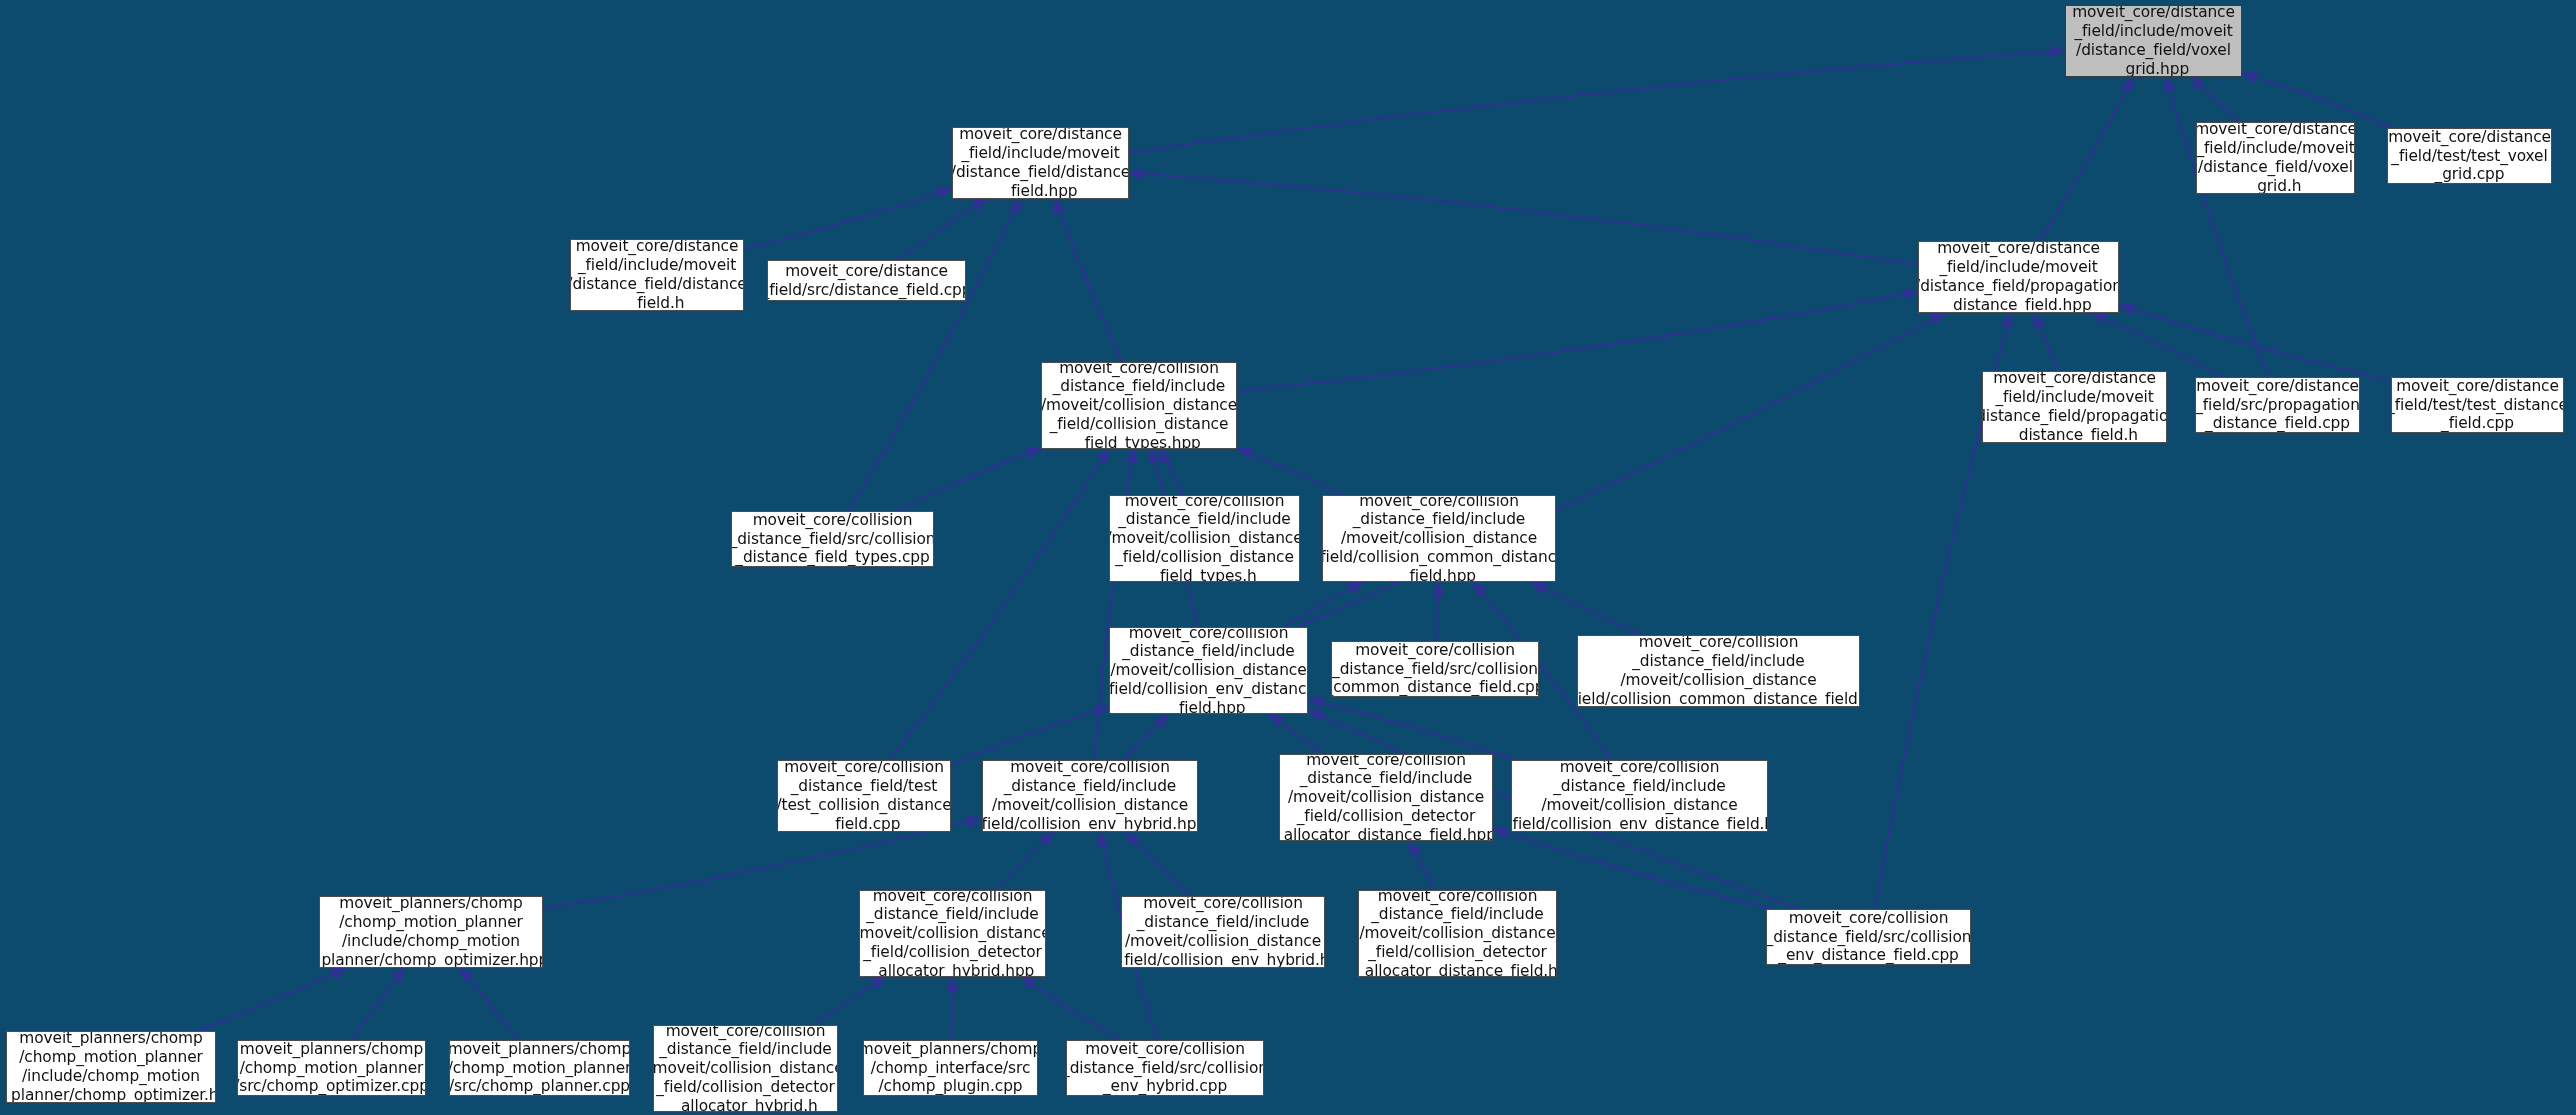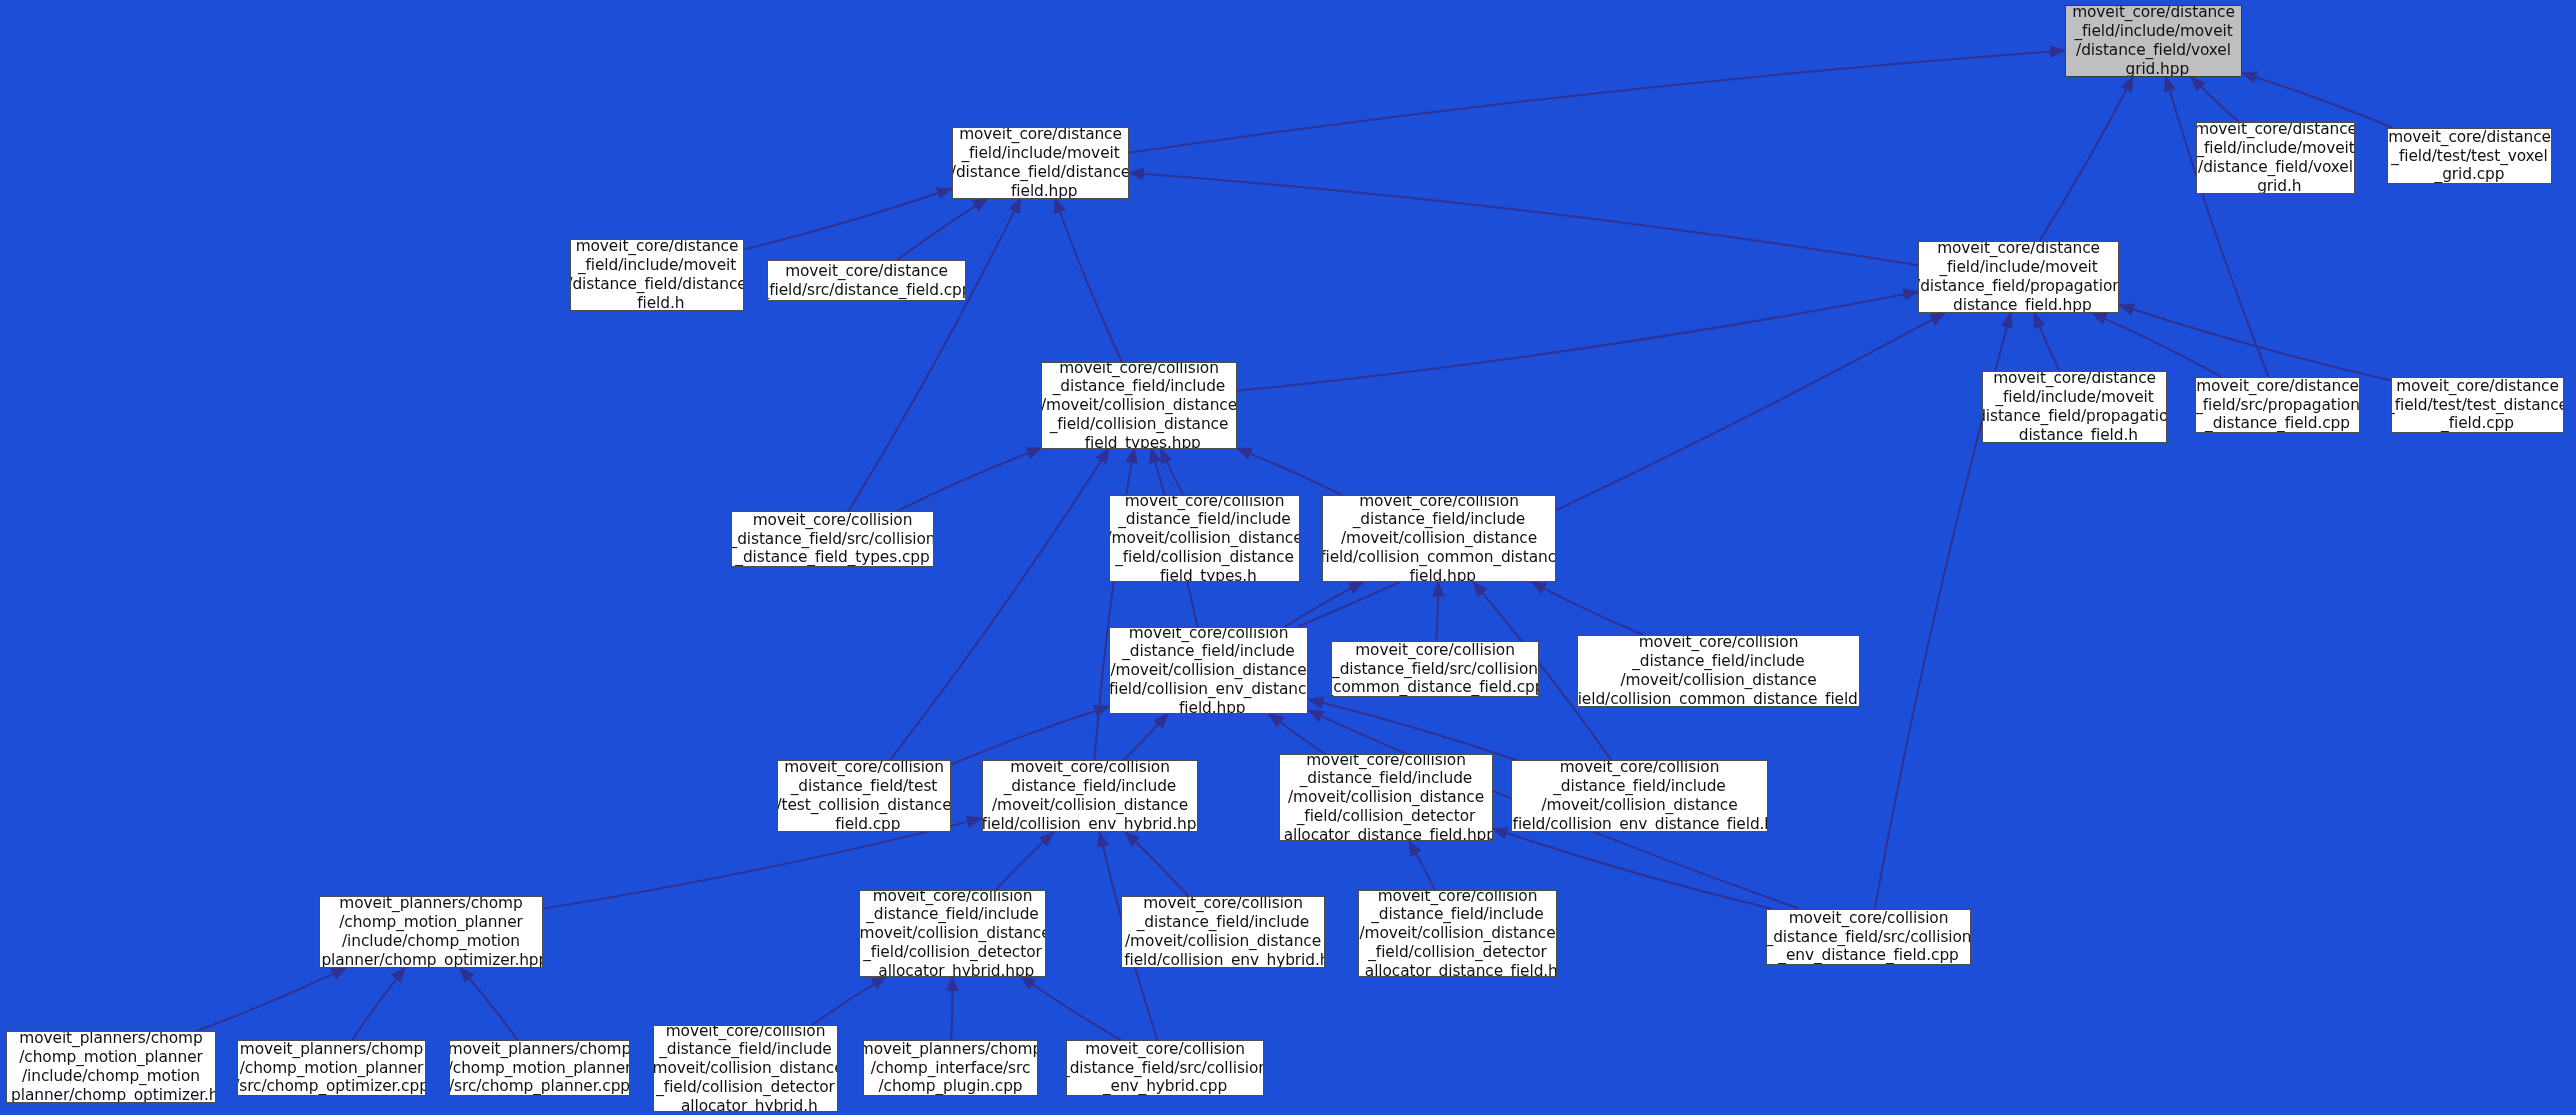--- a/index.html
+++ b/index.html
@@ -4,21 +4,21 @@
 <style>
   html, body {
     margin: 0;
     padding: 0;
     background: #ffffff;
   }
   #graph-root {
     position: relative;
     width: 2576px;
     height: 1115px;
-    background: #1d4ed8;
+    background: #0c4a6e;
     font-family: "DejaVu Sans", sans-serif;
     overflow: hidden;
   }
   #edge-layer {
     position: absolute;
     left: 0;
     top: 0;
     width: 2576px;
     height: 1115px;
     pointer-events: none;

